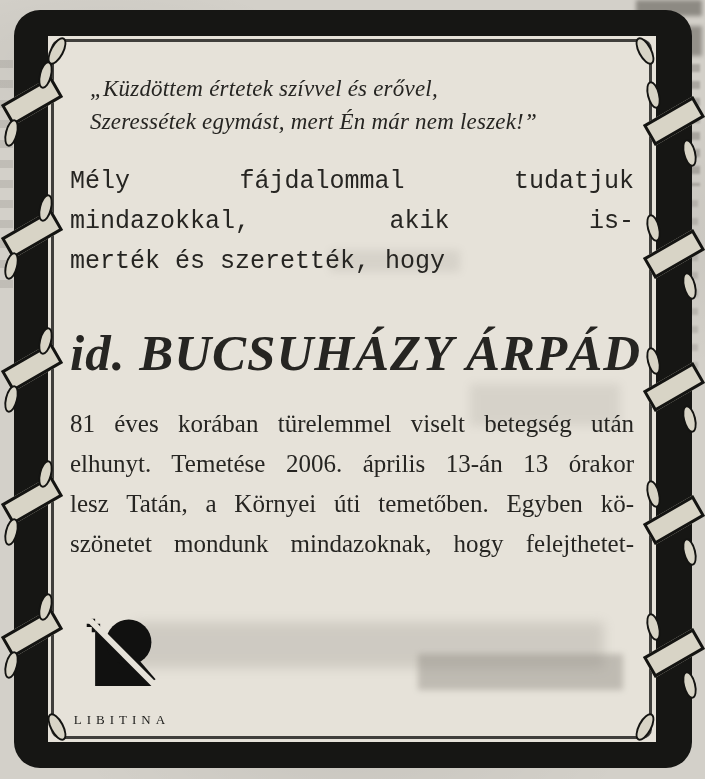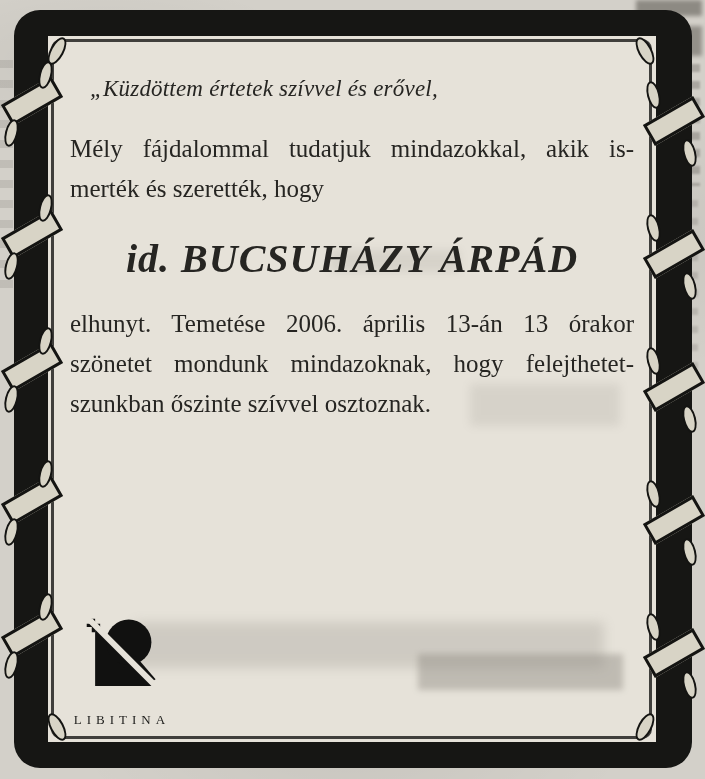--- a/index.html
+++ b/index.html
@@ -64,23 +64,23 @@
   .cc-br{right:40px;bottom:26px;transform:rotate(28deg);}
   
   .content{
     position:absolute;left:34px;top:26px;right:36px;bottom:26px;z-index:5;
     box-sizing:border-box;padding:36px 22px 14px 22px;
     display:flex;flex-direction:column;
   }
   .quote{font-style:italic;font-size:23px;line-height:33px;margin:0 0 24px 20px;letter-spacing:.2px;}
   .para{font-size:25px;line-height:40px;}
   .jl{text-align:justify;text-align-last:justify;}
-  .intro{margin-bottom:16px;}
+  .intro{margin-bottom:32px;font-family:Liberation Mono, monospace;}
   .name{
-    font-size:40px;font-weight:bold;font-style:italic;text-align:center;
+    font-size:51px;font-weight:bold;font-style:italic;text-align:center;
     letter-spacing:1px;margin:10px 0 22px 0;white-space:nowrap;
   }
   .footer{margin-top:auto;display:flex;align-items:flex-end;justify-content:space-between;}
   .logo-block{width:120px;text-align:center;margin-left:-8px;}
   .logo-block svg{display:block;margin:0 auto;}
   .logo-text{font-size:13px;letter-spacing:5px;margin-top:16px;color:#1c1c1a;}
   .signature{font-size:26px;font-weight:600;margin:0 24px 26px 0;position:relative;z-index:6;}
 </style>
 </head>
 <body>
@@ -160,33 +160,35 @@
 
     <div class="corner-curl cc-tl"></div>
     <div class="corner-curl cc-tr"></div>
     <div class="corner-curl cc-bl"></div>
     <div class="corner-curl cc-br"></div>
 
     <div class="content">
 
       <div class="quote">
         <div>„Küzdöttem értetek szívvel és erővel,</div>
+        <div>Szeressétek egymást, mert Én már nem leszek!”</div>
       </div>
 
       <div class="para intro">
         <div class="jl">Mély fájdalommal tudatjuk mindazokkal, akik is-</div>
         <div>merték és szerették, hogy</div>
       </div>
 
       <div class="name">id. BUCSUHÁZY ÁRPÁD</div>
 
       <div class="para">
+        <div class="jl">81 éves korában türelemmel viselt betegség után</div>
         <div class="jl">elhunyt. Temetése 2006. április 13-án 13 órakor</div>
+        <div class="jl">lesz Tatán, a Környei úti temetőben. Egyben kö-</div>
         <div class="jl">szönetet mondunk mindazoknak, hogy felejthetet-</div>
-        <div>szunkban őszinte szívvel osztoznak.</div>
       </div>
 
       <div class="footer">
         <div class="logo-block">
           <span>
             <svg width="84" height="84" viewBox="0 0 100 100">
               <path d="M8,16 h16 M16,8 v16" stroke="#111110" stroke-width="4" fill="none"></path>
               <path d="M18,14 L18,88 L86,88 Z" fill="#111110"></path>
               <circle cx="58" cy="36" r="27" fill="#111110"></circle>
               <path d="M66,52 L90,80 L78,88 L52,66 Z" fill="#111110"></path>

